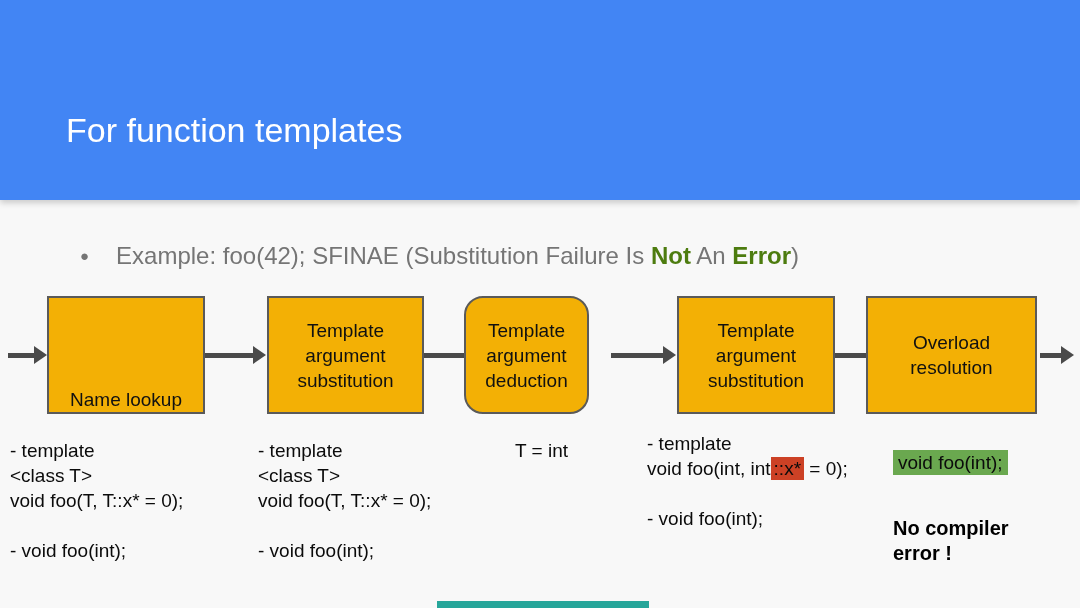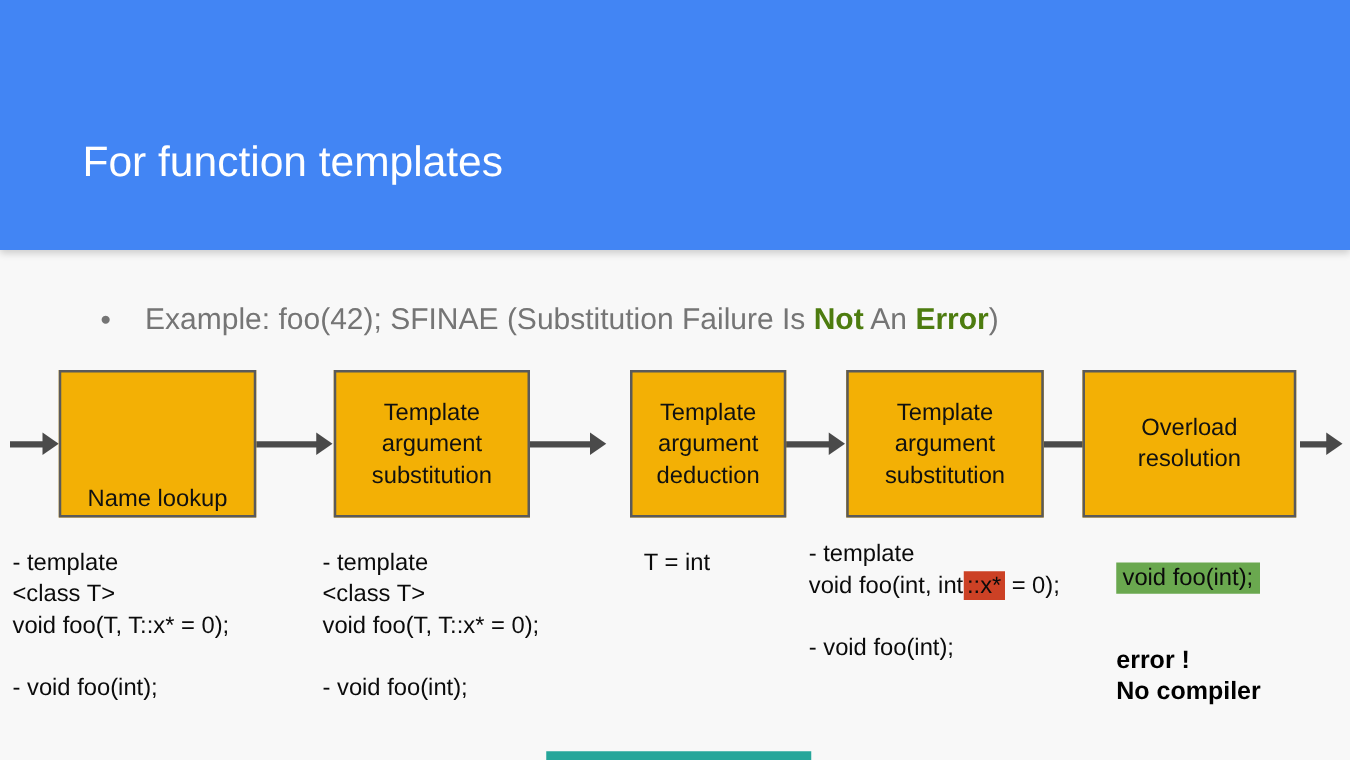--- a/index.html
+++ b/index.html
@@ -24,21 +24,21 @@
   .bullet-text b { font-weight:bold; color:#4d7c0f; }
   
   .fbox {
     position:absolute; top:296px; height:118px;
     background:#F3B005; border:2px solid #5A5A5A; box-sizing:border-box;
     display:flex; align-items:center; justify-content:center;
     text-align:center; font-size:19px; color:#111; line-height:25px;
   }
   .fbox span { display:block; max-width:122px; }
   .b1{left:47px;width:158px;align-items:flex-end;} .b2{left:267px;width:157px;}
-  .b3{left:504px;width:125px;} .b4{left:677px;width:158px;}
+  .b3{left:464px;width:125px;border-radius:19px;} .b4{left:677px;width:158px;}
   .b5{left:866px;width:171px;}
   
   .aline { position:absolute; top:353px; height:5px; background:#4A4A4A; }
   .ahead {
     position:absolute; top:346px; width:0; height:0;
     border-top:9px solid transparent; border-bottom:9px solid transparent;
     border-left:13px solid #4A4A4A;
   }
   
   .note { position:absolute; font-size:19px; line-height:25px; color:#0b0b0b; }
@@ -120,20 +120,20 @@
   <div class="note n4">
     <div class="nl">- template</div>
     <div class="nl"><span>void foo(int, int</span><span class="hl-red">::x*</span><span> = 0);</span></div>
     <div class="nl"></div>
     <div class="nl">- void foo(int);</div>
   </div>
 
   <div class="note n5">
     <div class="nl"><span class="hl-green">void foo(int);</span></div>
     <div class="note-bold">
+      <div class="nl">No compiler</div>
       <div class="nl">error !</div>
-      <div class="nl">No compiler</div>
     </div>
   </div>
 
   <div class="footer-bar"></div>
 
 </div>
 
 </body></html>

